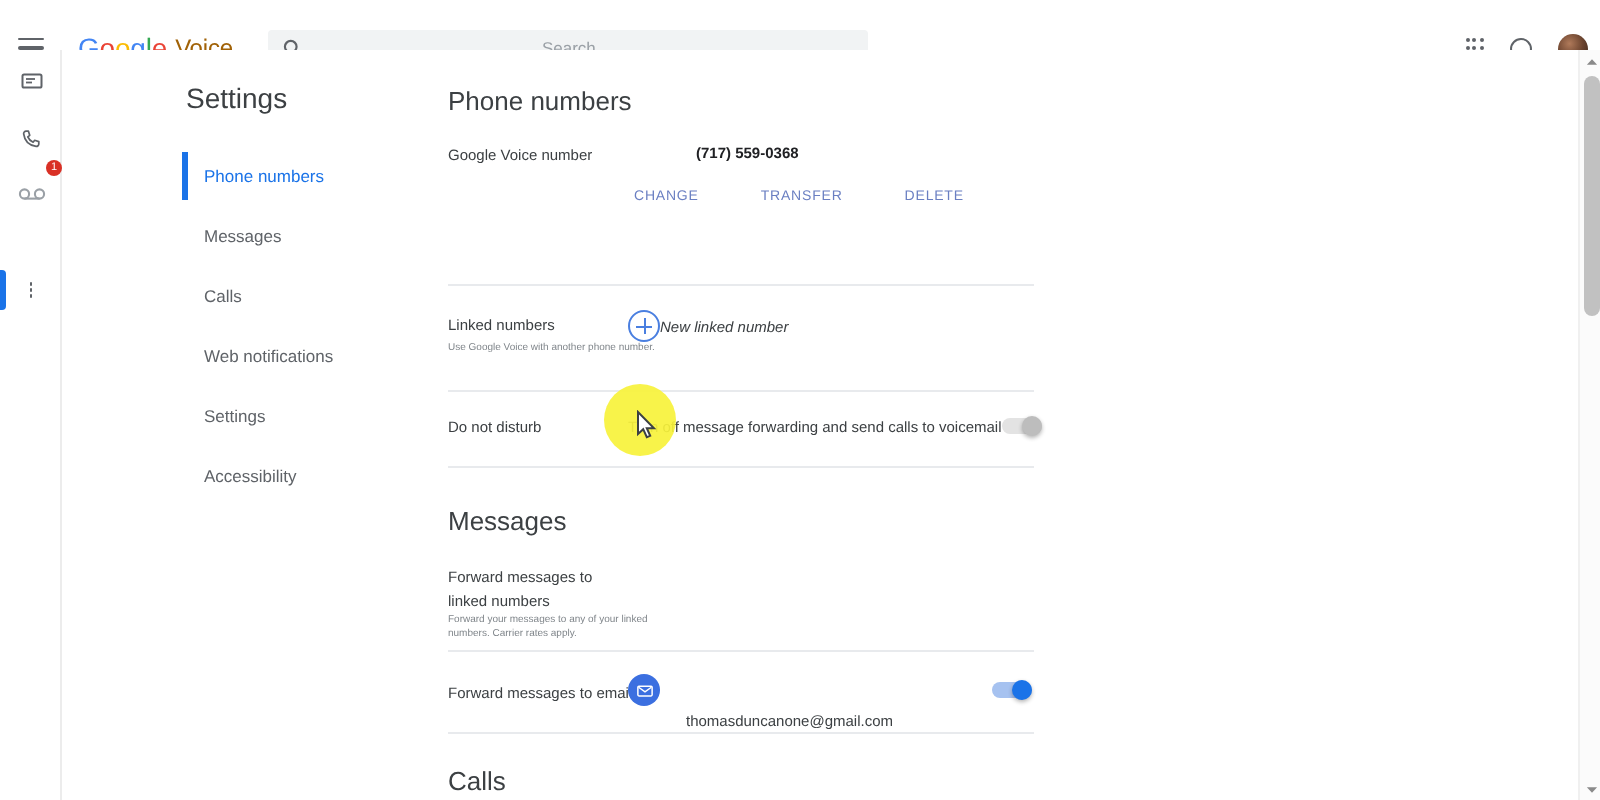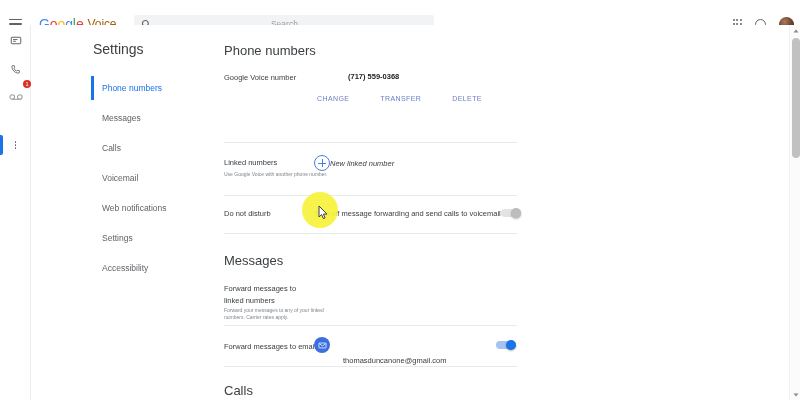--- a/index.html
+++ b/index.html
@@ -243,23 +243,20 @@
       <div class="nav-item active">
         <span>Phone numbers</span>
       </div>
       <div class="nav-item">
         <span>Messages</span>
       </div>
       <div class="nav-item">
         <span>Calls</span>
       </div>
       <div class="nav-item">
-        <span>Voicemail</span>
-      </div>
-      <div class="nav-item">
         <span>Web notifications</span>
       </div>
       <div class="nav-item">
         <span>Settings</span>
       </div>
       <div class="nav-item">
         <span>Accessibility</span>
       </div>
     </div>
 

